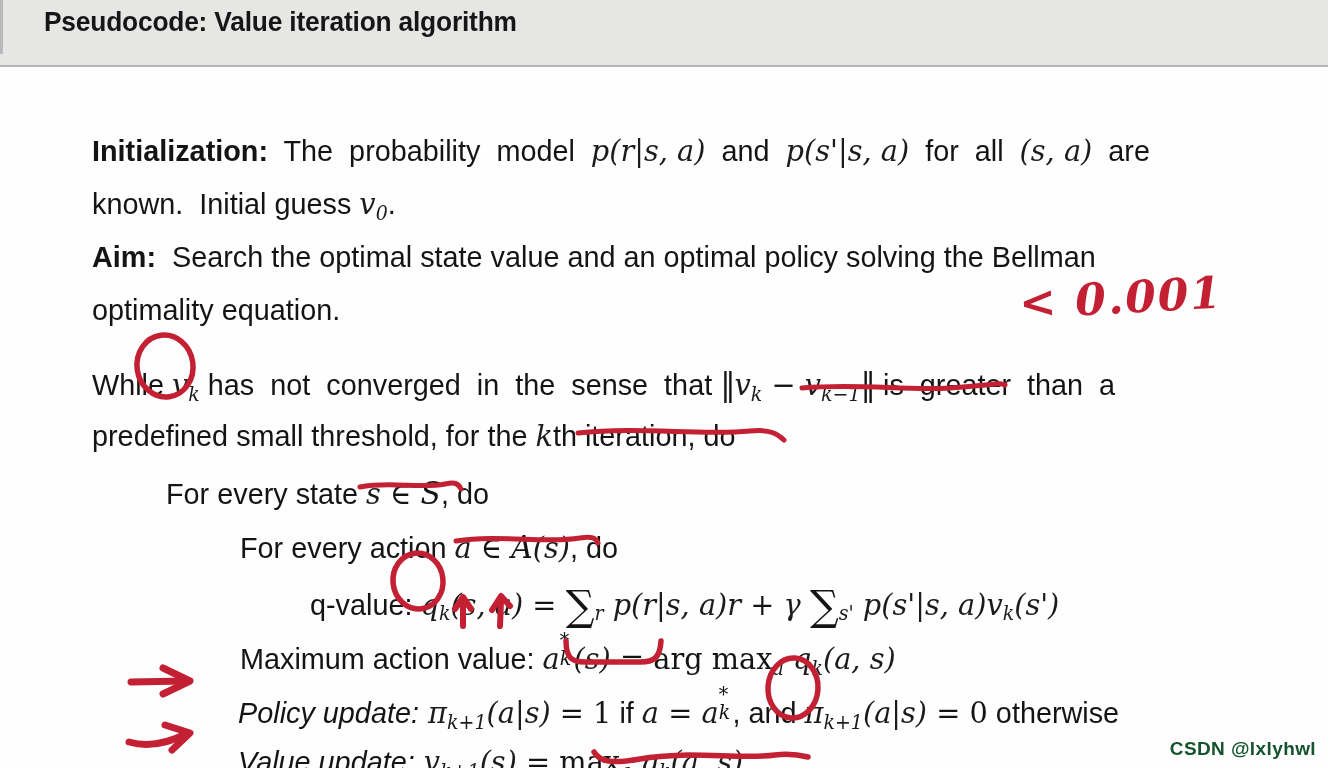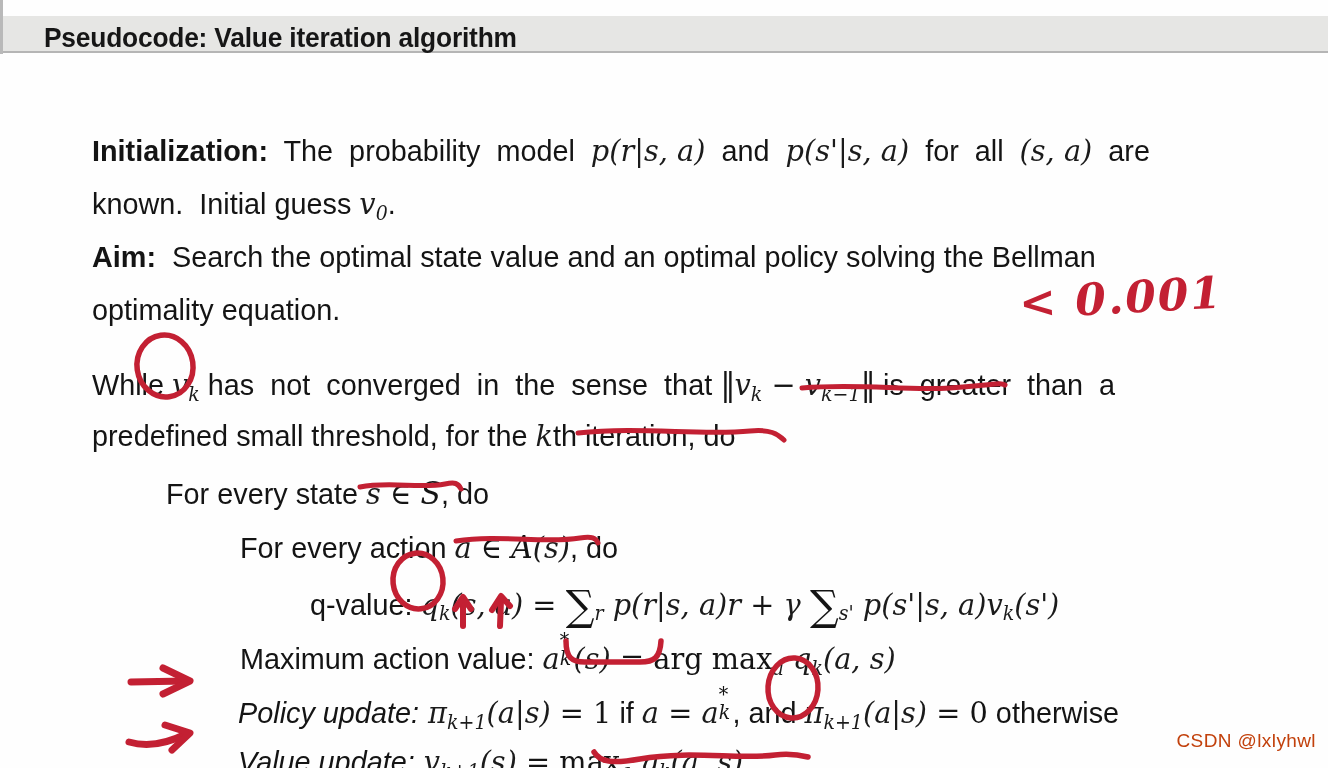--- a/index.html
+++ b/index.html
@@ -27,23 +27,23 @@
   .frame-left-rule {
     position: absolute;
     left: 0; top: 0;
     width: 3px; height: 54px;
     background: #b9b9b9;
   }
 
   
   #header-bar {
     position: absolute;
-    left: 0; top: 16px;
+    left: 0; top: 0;
     width: 1328px;
-    height: 37px;
+    height: 67px;
     background: #e6e6e4;
     border-bottom: 2px solid #b5b5b5;
     box-sizing: border-box;
   }
   #header-title {
     position: absolute;
     left: 44px;
     top: 6px;
     font-size: 28px;
     font-weight: bold;
@@ -138,25 +138,26 @@
     font-family: "DejaVu Serif", serif;
     font-style: italic;
     font-weight: bold;
     white-space: pre;
   }
 
   
   #watermark {
     position: absolute;
     right: 12px;
-    bottom: 16px;
+    bottom: 8px;
     font-size: 19px;
-    color: #c2410c;
+    color: #14532d;
     font-family: "Liberation Sans", sans-serif;
     letter-spacing: 0.4px;
+    font-weight: bold;
   }
 </style>
 </head>
 <body>
 
 <div id="slide">
 
   <div id="header-bar">
     <div id="header-title">Pseudocode: Value iteration algorithm</div>
   </div>

